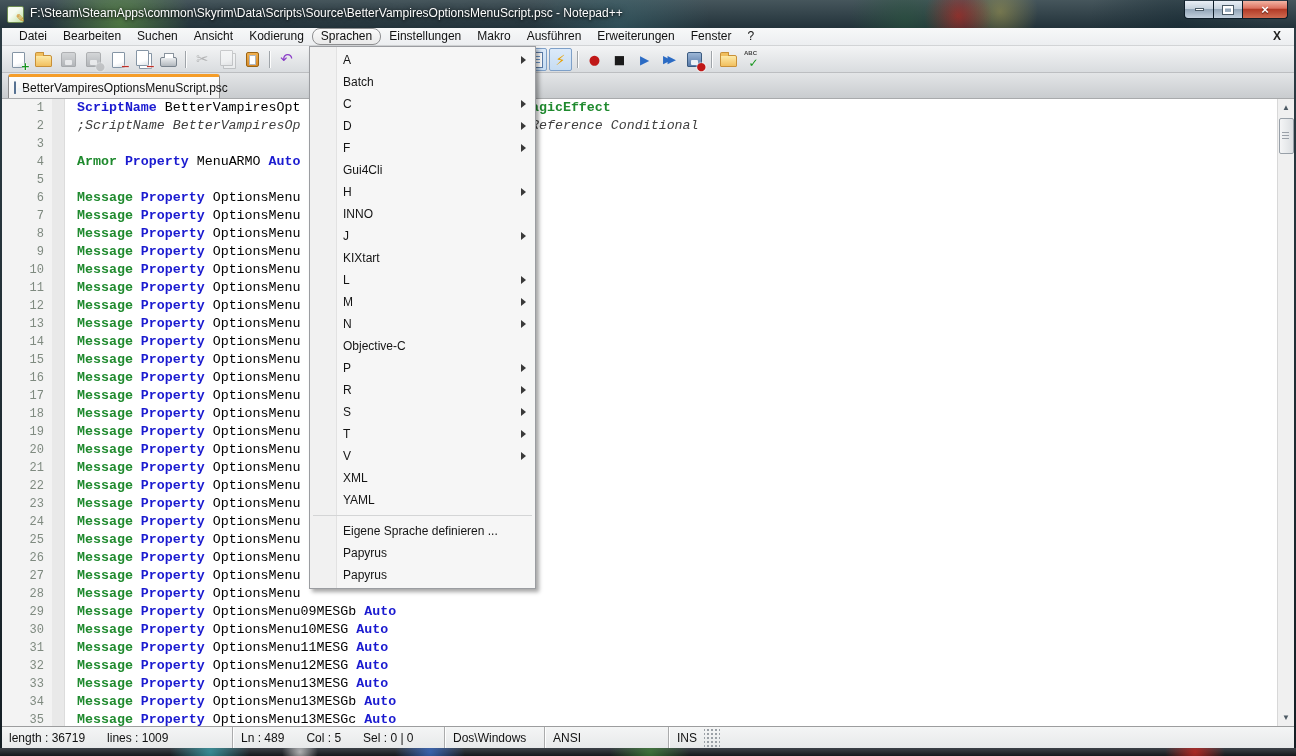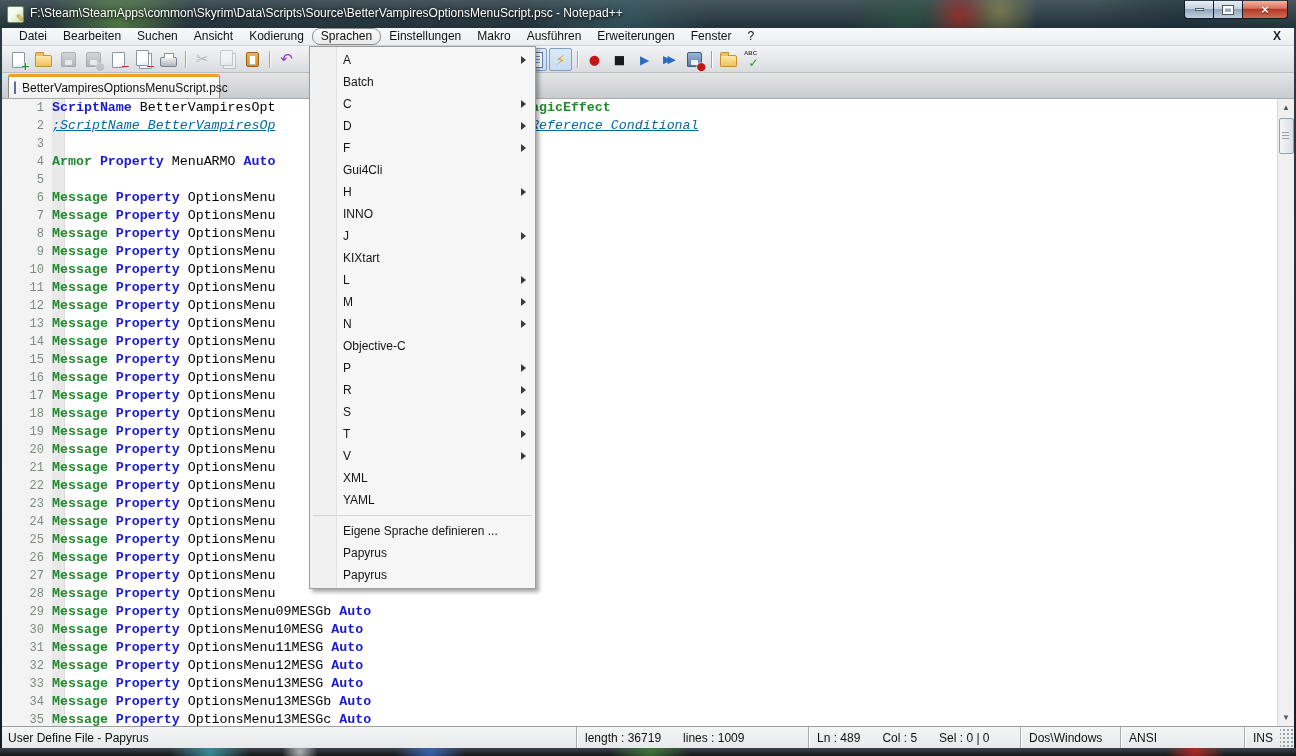--- a/index.html
+++ b/index.html
@@ -90,26 +90,26 @@
   .tab-label{font-size:12px;color:#111;white-space:nowrap;}
 
   
   .editor{position:absolute;left:2px;top:99px;width:1277px;height:627px;background:#fff;overflow:hidden;}
   .gutter{position:absolute;left:0;top:0;bottom:0;width:50px;background:#f3f3f3;}
   .margin-strip{position:absolute;left:50px;top:0;bottom:0;width:12px;background:#e9e9e9;
     border-right:1px solid #dcdcdc;}
   .eline{position:relative;height:18px;font:13.3px/18px "Liberation Mono",monospace;white-space:pre;}
   .lnum{position:absolute;left:0;width:42px;text-align:right;color:#7f8a80;
         font-size:12px;line-height:18px;}
-  .lcode{position:absolute;left:50px;}
+  .lcode{position:absolute;left:75px;}
   .lfrag{position:absolute;top:0;}
   .c-kw{color:#1a1ad0;font-weight:bold;}
   .c-ty{color:#1f8a2e;font-weight:bold;}
   .c-pl{color:#000;}
-  .c-cm{color:#0369a1;font-style:italic;text-decoration:underline;}
+  .c-cm{color:#404040;font-style:italic;}
 
   
   .vscroll{position:absolute;right:2px;top:99px;width:17px;height:627px;background:#f0f0f0;
     border-left:1px solid #d8d8d8;box-sizing:border-box;}
   .vs-btn{position:absolute;left:0;width:16px;height:17px;display:flex;align-items:center;
     justify-content:center;font-size:8px;color:#4d5a64;}
   .vs-up{top:0;} .vs-dn{bottom:0;}
   .vs-thumb{position:absolute;left:1px;top:19px;width:13px;height:34px;border:1px solid #98a0a8;
     border-radius:2px;background:linear-gradient(90deg,#f4f5f6,#dcdfe2);}
   .vs-thumb::after{content:"";position:absolute;left:2px;top:13px;width:7px;height:7px;
@@ -342,21 +342,20 @@
       <div class="menu-item"><span>V</span><span class="m-arrow"></span></div>
       <div class="menu-item"><span>XML</span></div>
       <div class="menu-item"><span>YAML</span></div>
       <div class="menu-sep"></div>
       <div class="menu-item"><span>Eigene Sprache definieren ...</span></div>
       <div class="menu-item"><span>Papyrus</span></div>
       <div class="menu-item"><span>Papyrus</span></div>
     </div>
 
   <div class="statusbar">
-    <div class="sb-seg first">User Define File - Papyrus</div>
     <div class="sb-seg" style="width:232px"><span>length : 36719</span><span class="sb-gap"></span><span>lines : 1009</span></div>
     <div class="sb-seg" style="width:212px"><span>Ln : 489</span><span class="sb-gap"></span><span>Col : 5</span><span class="sb-gap"></span><span>Sel : 0 | 0</span></div>
     <div class="sb-seg" style="width:100px">Dos\Windows</div>
     <div class="sb-seg" style="width:124px">ANSI</div>
     <div class="sb-seg" style="width:36px">INS</div>
     <div class="sb-seg sb-grip"></div>
   </div>
 
   <div class="edge l"></div>
   <div class="edge r"></div>

